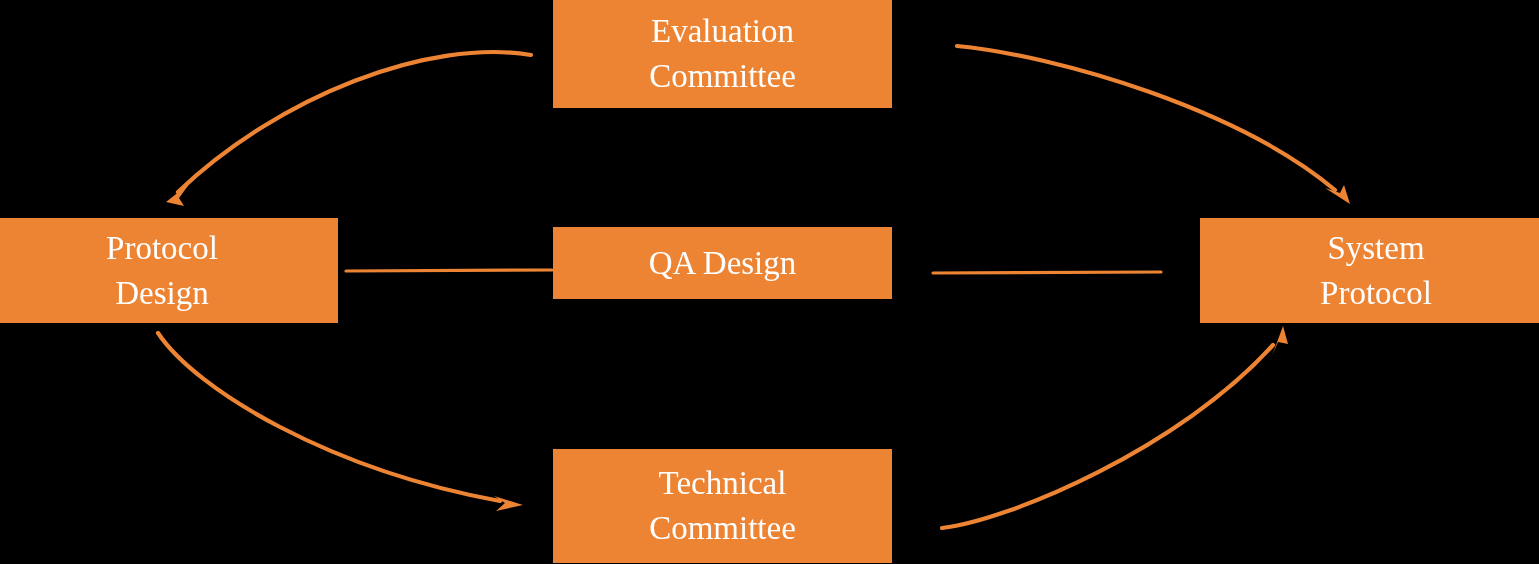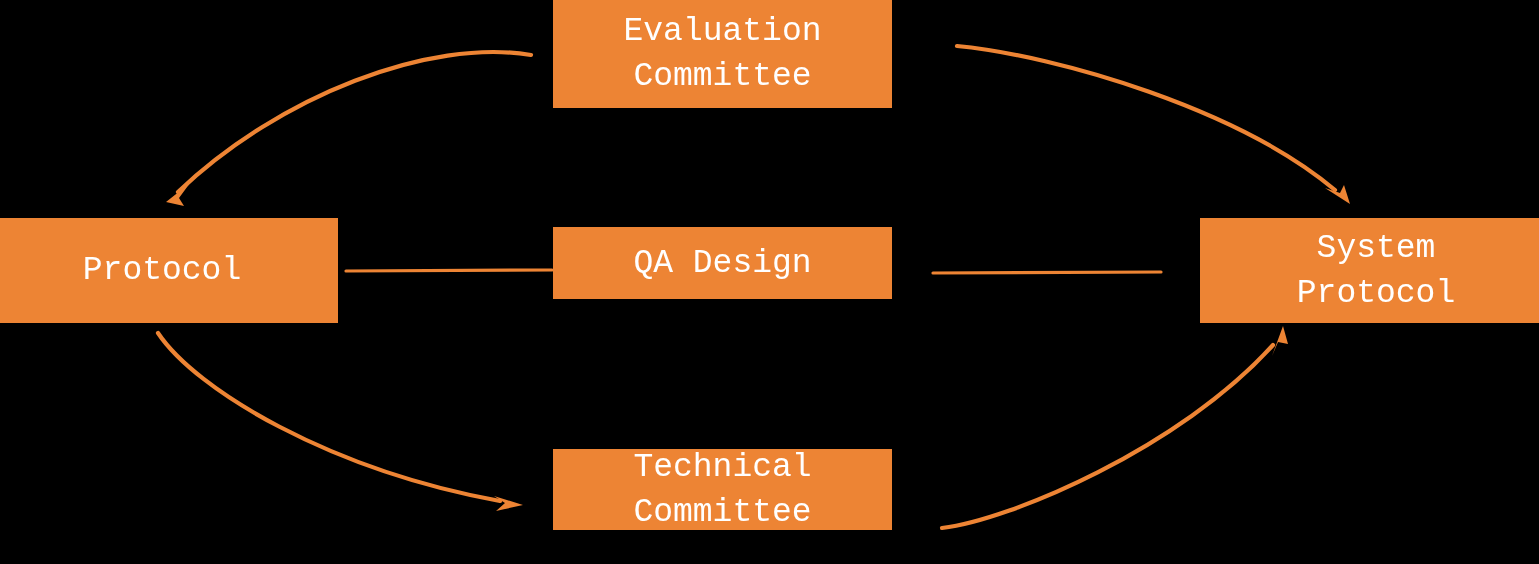--- a/index.html
+++ b/index.html
@@ -17,21 +17,21 @@
   }
   .node {
     position: absolute;
     background: #ED8434;
     color: #FFFFFF;
     display: flex;
     flex-direction: column;
     align-items: center;
     justify-content: center;
     text-align: center;
-    font-family: Liberation Mono, monospace;
+    font-family: Liberation Serif, serif;
     font-size: 33px;
     line-height: 45px;
     letter-spacing: 0px;
     box-sizing: border-box;
     user-select: none;
   }
   .node .line-1, .node .line-2 {
     display: block;
     white-space: pre;
   }
@@ -57,21 +57,21 @@
   #node-product-outcome {
     left: 1200px;
     top: 218px;
     width: 352px;
     height: 105px;
   }
   #node-technical-committee {
     left: 553px;
     top: 449px;
     width: 339px;
-    height: 81px;
+    height: 114px;
   }
   #edge-layer {
     position: absolute;
     left: 0;
     top: 0;
     width: 1539px;
     height: 564px;
     pointer-events: none;
   }
 </style>
@@ -111,20 +111,21 @@
     </g>
   </svg>
 
   <div class="node" id="node-evaluation-committee">
     <span class="line-1">Evaluation</span>
     <span class="line-2">Committee</span>
   </div>
 
   <div class="node" id="node-protocol-design">
     <span class="line-1">Protocol</span>
+    <span class="line-2">Design</span>
   </div>
 
   <div class="node" id="node-qa-system">
     <span class="line-1">QA Design</span>
   </div>
 
   <div class="node" id="node-product-outcome">
     <span class="line-1">System</span>
     <span class="line-2">Protocol</span>
   </div>

